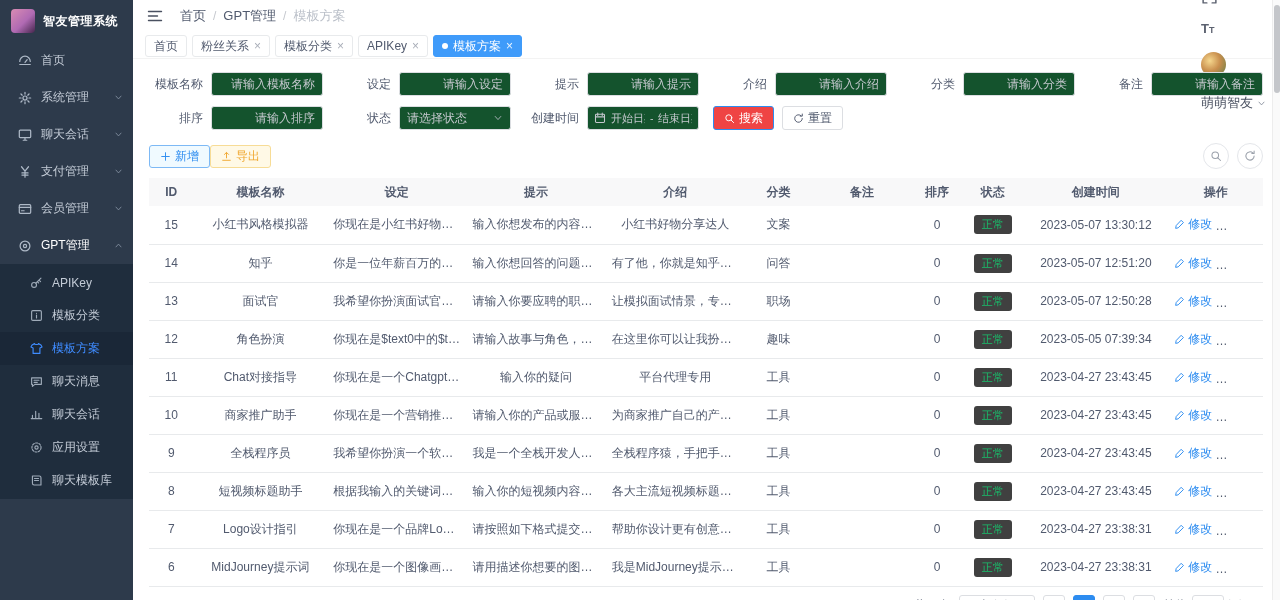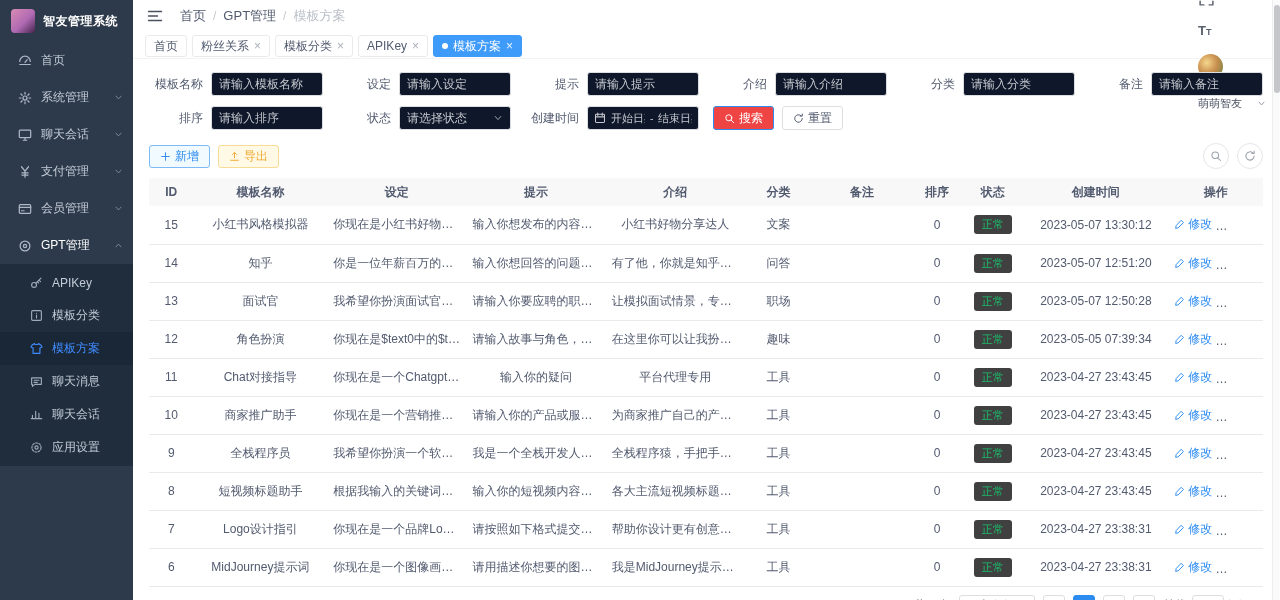--- a/index.html
+++ b/index.html
@@ -35,55 +35,55 @@
   .crumb { color:#515a6e; cursor:pointer; }
   .crumb.last { color:#bbc0c9; cursor:default; }
   .crumb-sep { color:#c5c8ce; font-size:12px; }
   .nav-right { margin-left:auto; display:flex; align-items:flex-start; gap:17px;flex-direction:column; }
   .nav-icon { width:17px; height:17px; color:#5c6270; cursor:pointer; }
   .nav-font-icon { font-size:13px; color:#5c6270; cursor:pointer; font-weight:bold; line-height:1; }
   .nav-font-icon small { font-size:9px; }
   .avatar { width:25px; height:25px; border-radius:50%;
     background:radial-gradient(circle at 35% 35%,#f5d78e 0%,#c98f4e 45%,#5d7d46 100%);
     cursor:pointer; flex:none; }
-  .nav-user { display:flex; align-items:center; gap:15px; font-size:11px; color:#495060; cursor:pointer; }
+  .nav-user { display:flex; align-items:center; gap:4px; font-size:13px; color:#495060; cursor:pointer; }
   .nav-user .mi-caret { width:9px; height:9px; color:#7a8291; }
 
   .tabbar { height:27px; padding:2px 12px 0; display:flex; align-items:center; gap:5px;
     border-bottom:1px solid #f3f3f3; }
   .tab { height:22px; display:inline-flex; align-items:center; padding:0 8px; border:1px solid #e8eaec;
     border-radius:3px; background:#fff; font-size:12px; color:#515a6e; cursor:pointer; gap:5px; }
   .tab .tab-close { font-size:12px; color:#a9aeb8; line-height:1; cursor:pointer; }
   .tab.active { background:#3f9bfa; border-color:#3f9bfa; color:#fff; }
   .tab.active .tab-close { color:#eaf4ff; }
   .tab-dot { width:6px; height:6px; border-radius:50%; background:#fff; flex:none; }
 
   .content { padding:13px 17px 0 16px; }
 
   
   .filter-grid { display:grid; grid-template-columns:repeat(6,1fr); column-gap:14px; row-gap:10px; }
   .filter-item { display:flex; align-items:center; min-width:0; }
   .filter-label { width:62px; flex:none; text-align:right; padding-right:8px;
     font-size:12px; color:#515a6e; white-space:nowrap; }
   .control { flex:1; min-width:0; height:24px; border:1px solid #dcdee2; border-radius:3px;
-    background:#0f172a; display:flex; align-items:center; padding:0 7px; font-size:12px; cursor:text; }
+    background:#14532d; display:flex; align-items:center; padding:0 7px; font-size:12px; cursor:text;justify-content:flex-end; }
   .placeholder { color:#c5c8ce; white-space:nowrap; overflow:hidden; }
   .control.select { cursor:pointer; }
   .control.select .sel-caret { margin-left:auto; width:10px; height:10px; color:#b5b9c2; flex:none; }
   .control.daterange { cursor:pointer; gap:5px; font-size:11px; padding:0 6px; }
   .control.daterange .cal-icon { width:12px; height:12px; color:#c5c8ce; flex:none; }
   .filter-buttons { display:flex; align-items:center; gap:8px; }
   .btn { height:24px; display:inline-flex; align-items:center; gap:4px; padding:0 10px;
     border-radius:3px; font-size:12px; cursor:pointer; border:1px solid transparent; white-space:nowrap; }
   .btn-primary { background:#ef4444; border-color:#2d8cf0; color:#fff; }
   .btn-default { background:#fff; border-color:#dcdee2; color:#515a6e; }
   .btn .b-icon { width:11px; height:11px; }
 
   
-  .toolbar { margin-top:13px; display:flex; align-items:center; gap:8px; }
+  .toolbar { margin-top:13px; display:flex; align-items:center; gap:0; }
   .btn-ghost-primary { height:23px; background:#f0faff; border:1px solid #7db9f5; color:#2d8cf0; }
   .btn-ghost-warning { height:23px; background:#fff9e6; border:1px solid #f7dc96; color:#f0a830; }
   .toolbar-right { margin-left:auto; display:flex; gap:8px; }
   .circle-btn { width:26px; height:26px; border-radius:50%; border:1px solid #e4e6ea; background:#fff;
     display:flex; align-items:center; justify-content:center; color:#9ba1ab; cursor:pointer; }
   .circle-btn svg { width:12px; height:12px; }
 
   
   .table-wrap { margin-top:9px; }
   table { width:100%; border-collapse:collapse; table-layout:fixed; }
@@ -250,20 +250,29 @@
         <span class="mi-label">聊天会话</span>
         </div>
         <div class="submenu-item">
           <span class="mi-icon">
             <svg viewBox="0 0 16 16" fill="none" stroke="currentColor" stroke-width="1.4" stroke-linecap="round" stroke-linejoin="round" width="100%" height="100%">
               <circle cx="8" cy="8" r="2"></circle>
               <circle cx="8" cy="8" r="5.6" stroke-dasharray="2.4 1.7"></circle>
             </svg>
           </span>
         <span class="mi-label">应用设置</span>
+        </div>
+        <div class="submenu-item">
+          <span class="mi-icon">
+            <svg viewBox="0 0 16 16" fill="none" stroke="currentColor" stroke-width="1.4" stroke-linecap="round" stroke-linejoin="round" width="100%" height="100%">
+              <path d="M3 2.5h8.5a2 2 0 0 1 2 2V13.5H5a2 2 0 0 1-2-2z"></path>
+              <path d="M5.5 5.5h5M5.5 8h5"></path>
+            </svg>
+          </span>
+        <span class="mi-label">聊天模板库</span>
         </div>
       </div>
     </nav>
 </aside>
 
 <div class="main">
 
   <header class="navbar">
     <span class="hamburger">
         <svg viewBox="0 0 16 16" fill="none" stroke="currentColor" stroke-width="1.4" stroke-linecap="round" stroke-linejoin="round" width="100%" height="100%">

